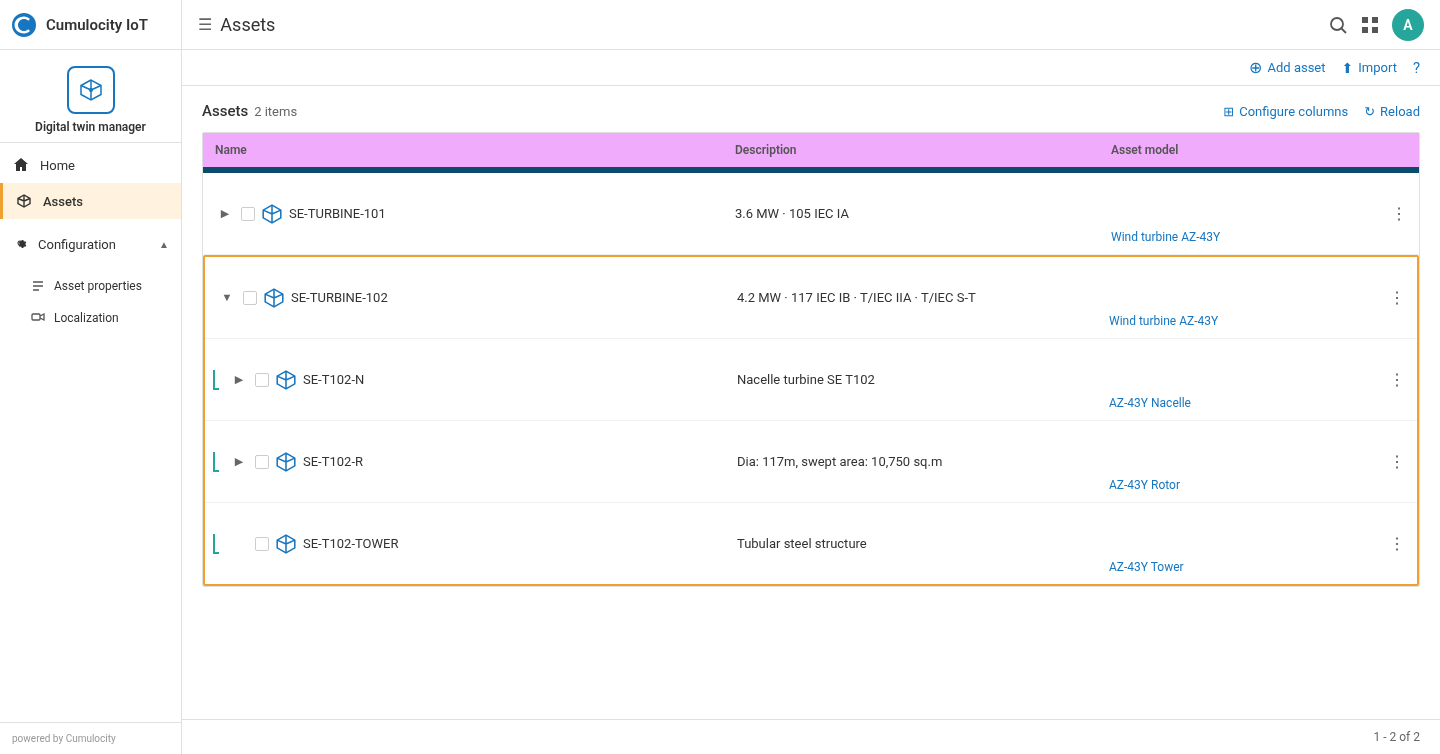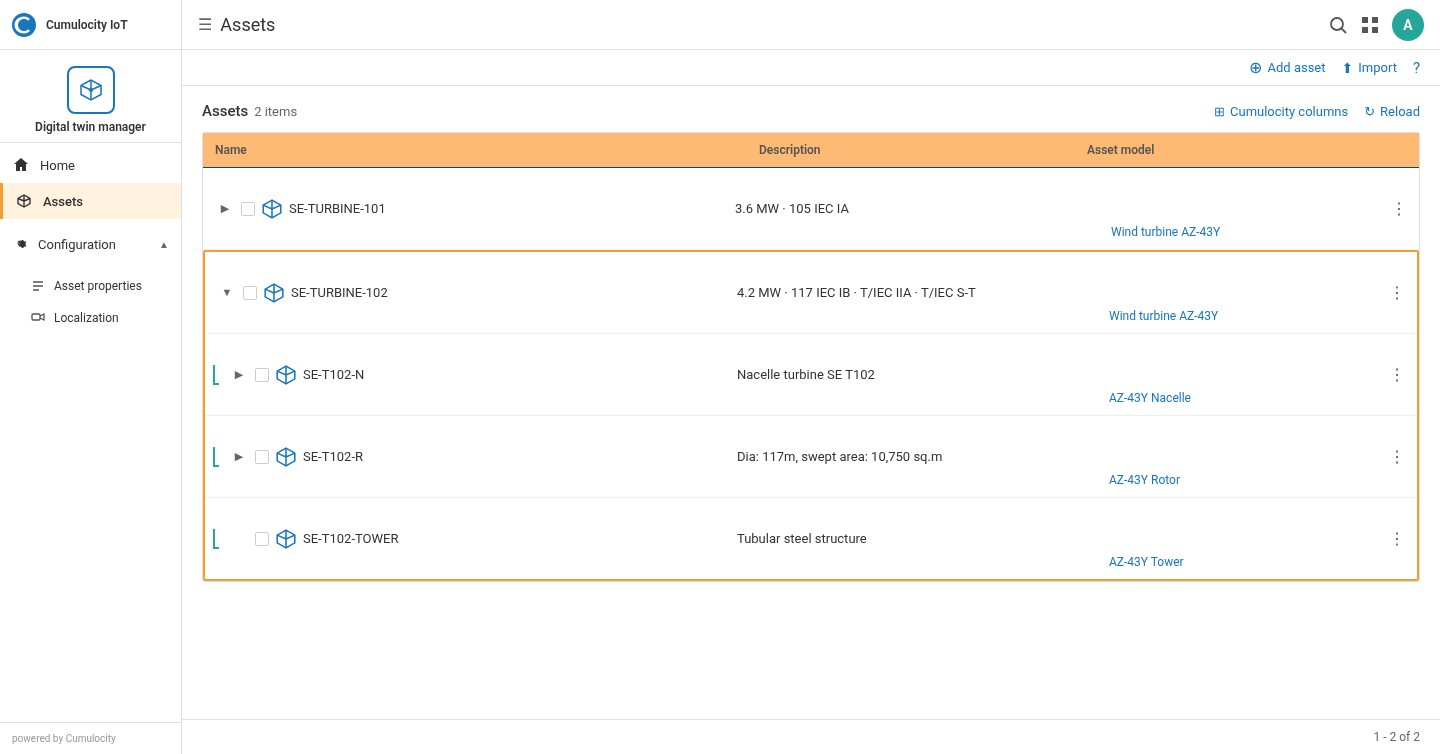--- a/index.html
+++ b/index.html
@@ -2,21 +2,21 @@
 <html><head>
   <meta charset="utf-8">
   <style>
     * { box-sizing: border-box; margin: 0; padding: 0; }
     body { font-family: -apple-system, BlinkMacSystemFont, 'Segoe UI', Roboto, sans-serif; font-size: 13px; color: #333; background: #f8f8f8; display: flex; height: 754px; overflow: hidden; }
 
     
     .sidebar { width: 182px; background: #fff; border-right: 1px solid #e0e0e0; display: flex; flex-direction: column; flex-shrink: 0; }
     .sidebar-header { display: flex; align-items: center; padding: 8px 10px; border-bottom: 1px solid #e0e0e0; height: 50px; }
     .sidebar-logo { width: 28px; height: 28px; margin-right: 8px; }
-    .sidebar-brand { font-size: 12px; font-weight: 600; color: #333; }
+    .sidebar-brand { font-size: 15px; font-weight: 600; color: #333; }
     .sidebar-digital-twin { display: flex; flex-direction: column; align-items: center; padding: 16px 0 8px; border-bottom: 1px solid #e0e0e0; }
     .sidebar-icon-container { width: 48px; height: 48px; border: 2px solid #1776bf; border-radius: 8px; display: flex; align-items: center; justify-content: center; margin-bottom: 6px; }
     .sidebar-section-title { font-size: 12px; font-weight: 600; color: #333; }
     .sidebar-nav { flex: 1; padding-top: 4px; }
     .sidebar-nav-item { display: flex; align-items: center; padding: 9px 12px; cursor: pointer; font-size: 13px; color: #333; }
     .sidebar-nav-item.active { background: #fff3e0; border-left: 3px solid #f0a030; color: #333; font-weight: 500; }
     .sidebar-nav-item .nav-icon { margin-right: 10px; width: 18px; height: 18px; display: flex; align-items: center; justify-content: center; flex-shrink: 0; }
     .sidebar-sub-nav { padding-left: 0; }
     .sidebar-sub-item { display: flex; align-items: center; padding: 8px 12px 8px 30px; cursor: pointer; font-size: 12px; color: #333; }
     .sidebar-sub-item .sub-icon { margin-right: 8px; width: 16px; height: 16px; display: flex; align-items: center; justify-content: center; flex-shrink: 0; }
@@ -41,21 +41,21 @@
     .assets-title { font-size: 15px; font-weight: 500; color: #333; }
     .assets-count { font-size: 13px; color: #666; }
     .content-toolbar-right { display: flex; align-items: center; gap: 16px; }
     .toolbar-action { display: flex; align-items: center; gap: 5px; font-size: 13px; color: #1776bf; cursor: pointer; }
 
     .add-asset-btn { display: flex; align-items: center; gap: 5px; font-size: 13px; color: #1776bf; cursor: pointer; }
     .import-btn { display: flex; align-items: center; gap: 5px; font-size: 13px; color: #1776bf; cursor: pointer; }
 
     
     .table-container { border: 1px solid #e0e0e0; border-radius: 2px; }
-    .table-header { display: grid; grid-template-columns: 520px 1fr 280px 40px; background: #fdba74; border-bottom: 1px solid #0c4a6e; gap: 24px; }
+    .table-header { display: grid; grid-template-columns: 520px 1fr 280px 40px; background: #f0abfc; border-bottom: 6px solid #0c4a6e; }
     .table-header-cell { padding: 10px 12px; font-size: 12px; font-weight: 600; color: #555; }
     .table-row { display: grid; grid-template-columns: 520px 1fr 280px 40px; border-bottom: 1px solid #f0f0f0; align-items: center; }
     .table-row:last-child { border-bottom: none; }
     .table-cell { padding: 10px 12px; font-size: 13px; color: #333; display: flex; align-items: center; }
     .name-cell { display: flex; align-items: center; gap: 6px; }
     .expand-btn { width: 20px; height: 20px; display: flex; align-items: center; justify-content: center; cursor: pointer; color: #666; font-size: 11px; flex-shrink: 0; }
     .row-checkbox { width: 14px; height: 14px; border: 1px solid #ccc; border-radius: 2px; flex-shrink: 0; cursor: pointer; }
     .asset-icon { width: 22px; height: 22px; flex-shrink: 0; }
     .asset-name { font-size: 13px; color: #333; }
     .asset-model-link { color: #1776bf; font-size: 12px; cursor: pointer; margin-top: 47px; }
@@ -190,21 +190,21 @@
   <div class="content">
 
     <div class="content-toolbar">
       <div class="content-toolbar-left">
         <span class="assets-title">Assets</span>
         <span class="assets-count">2 items</span>
       </div>
       <div class="content-toolbar-right">
         <div class="toolbar-action">
           <span>⊞</span>
-          <span>Cumulocity columns</span>
+          <span>Configure columns</span>
         </div>
         <div class="toolbar-action">
           <span>↻</span>
           <span>Reload</span>
         </div>
       </div>
     </div>
 
     <div class="table-container">
 

